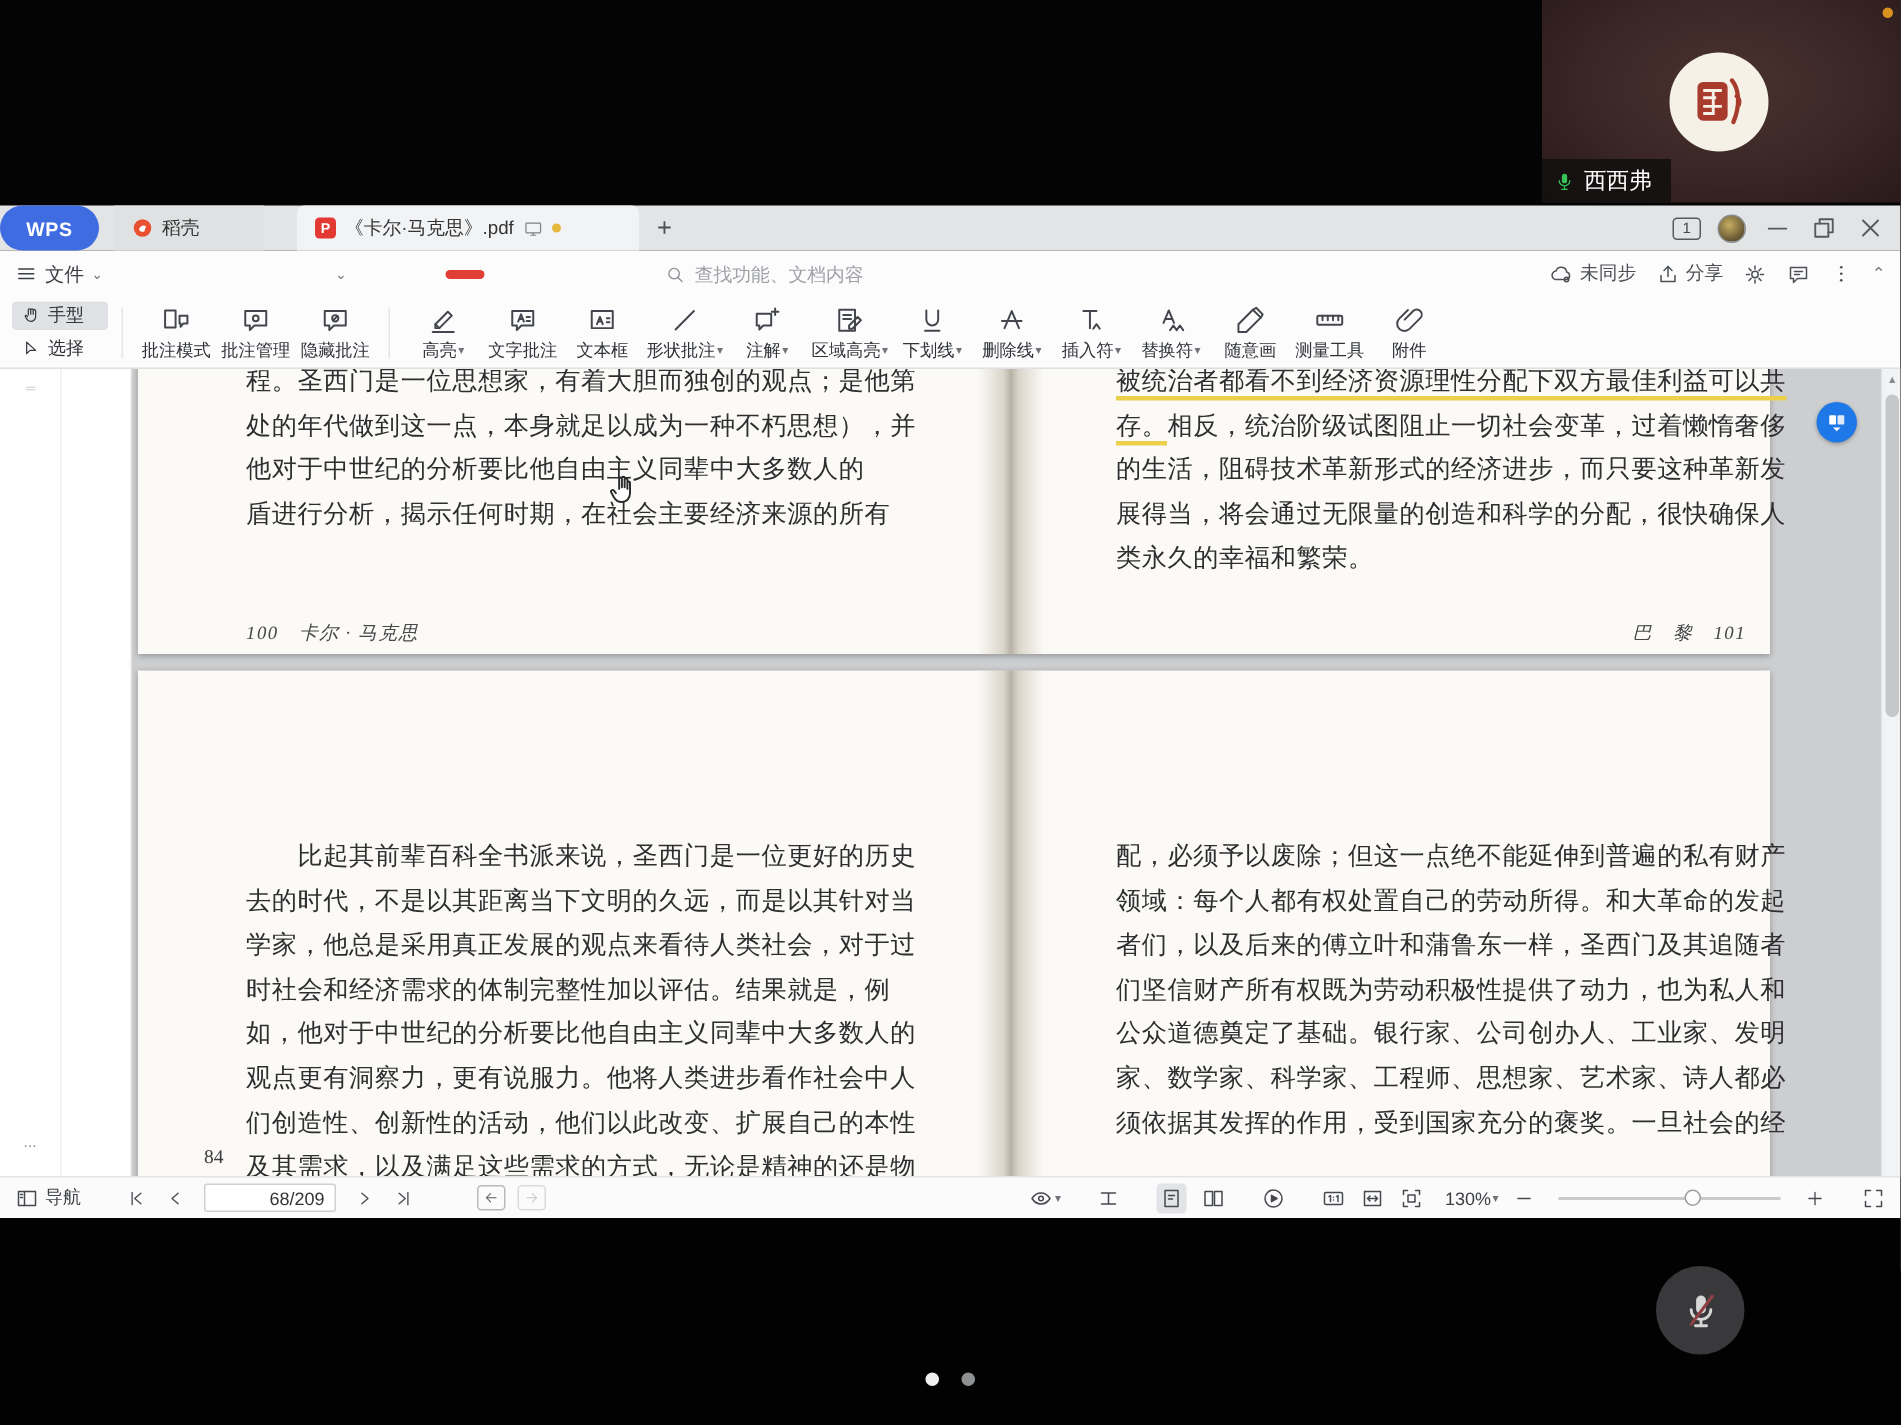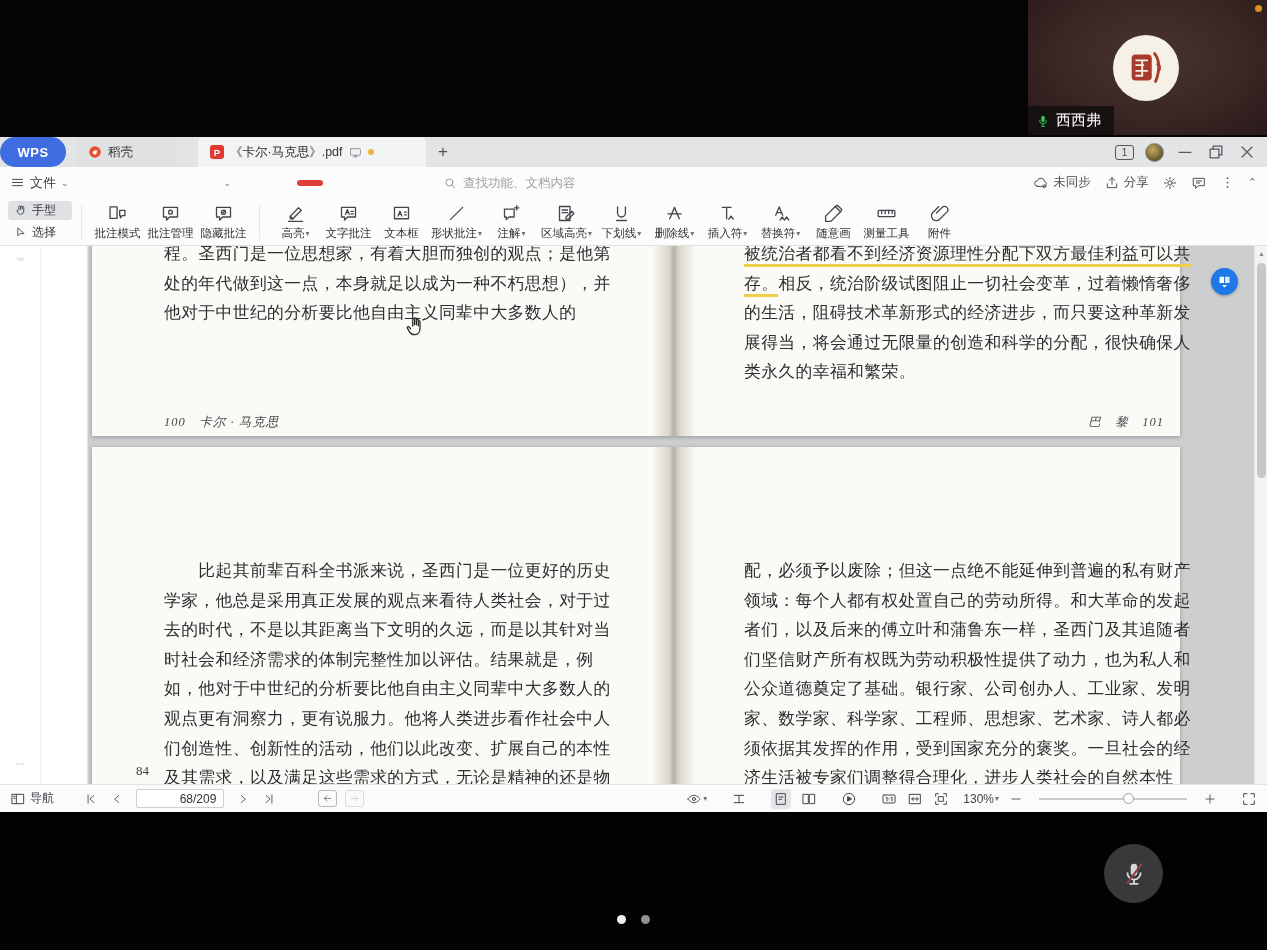--- a/index.html
+++ b/index.html
@@ -531,53 +531,53 @@
         </div>
 
       <div class="viewport">
 
         <div class="spread top">
           <div class="spine"></div>
           <div class="pagecol col-l">
               <div class="bookline"><span>程。圣西门是一位思想家，有着大胆而独创的观点；是他第</span></div>
               <div class="bookline"><span>处的年代做到这一点，本身就足以成为一种不朽思想），并</span></div>
               <div class="bookline"><span>他对于中世纪的分析要比他自由主义同辈中大多数人的</span></div>
+              <div class="bookline"><span>盾进行分析，揭示任何时期，在社会主要经济来源的所有</span></div>
             </div>
           <div class="pagecol col-r">
               <div class="bookline"><span class="useg">被统治者都看不到经济资源理性分配下双方最佳利益可以共</span></div>
               <div class="bookline"><span class="useg">存。</span><span>相反，统治阶级试图阻止一切社会变革，过着懒惰奢侈</span></div>
               <div class="bookline"><span>的生活，阻碍技术革新形式的经济进步，而只要这种革新发</span></div>
               <div class="bookline"><span>展得当，将会通过无限量的创造和科学的分配，很快确保人</span></div>
               <div class="bookline"><span>类永久的幸福和繁荣。</span></div>
             </div>
           <div class="bookfoot foot-l">100　卡尔 · 马克思</div>
           <div class="bookfoot foot-r">巴　黎　101</div>
         </div>
 
         <div class="spread bottom">
           <div class="spine"></div>
           <div class="pagecol col-l">
               <div class="bookline"><span>　　比起其前辈百科全书派来说，圣西门是一位更好的历史</span></div>
+              <div class="bookline"><span>去的时代，不是以其距离当下文明的久远，而是以其针对当</span></div>
               <div class="bookline"><span>学家，他总是采用真正发展的观点来看待人类社会，对于过</span></div>
-              <div class="bookline"><span>去的时代，不是以其距离当下文明的久远，而是以其针对当</span></div>
               <div class="bookline"><span>时社会和经济需求的体制完整性加以评估。结果就是，例</span></div>
               <div class="bookline"><span>如，他对于中世纪的分析要比他自由主义同辈中大多数人的</span></div>
               <div class="bookline"><span>观点更有洞察力，更有说服力。他将人类进步看作社会中人</span></div>
               <div class="bookline"><span>们创造性、创新性的活动，他们以此改变、扩展自己的本性</span></div>
               <div class="bookline"><span>及其需求，以及满足这些需求的方式，无论是精神的还是物</span></div>
             </div>
           <div class="pagecol col-r">
               <div class="bookline"><span>配，必须予以废除；但这一点绝不能延伸到普遍的私有财产</span></div>
               <div class="bookline"><span>领域：每个人都有权处置自己的劳动所得。和大革命的发起</span></div>
               <div class="bookline"><span>者们，以及后来的傅立叶和蒲鲁东一样，圣西门及其追随者</span></div>
               <div class="bookline"><span>们坚信财产所有权既为劳动积极性提供了动力，也为私人和</span></div>
               <div class="bookline"><span>公众道德奠定了基础。银行家、公司创办人、工业家、发明</span></div>
               <div class="bookline"><span>家、数学家、科学家、工程师、思想家、艺术家、诗人都必</span></div>
               <div class="bookline"><span>须依据其发挥的作用，受到国家充分的褒奖。一旦社会的经</span></div>
-              <div class="bookline"><span>济生活被专家们调整得合理化，进步人类社会的自然本性</span></div>
             </div>
           <div class="pgnum">84</div>
         </div>
 
         <svg class="hand-cursor" viewBox="0 0 24 24">
           <path d="M9 11V4.8c0-1 1.7-1 1.7 0V10m0-5.7c0-1 1.7-1 1.7 0V10m0-4.8c0-1 1.7-1 1.7 0V11m0-3.8c0-1 1.6-1 1.6 0v6.3c0 3.3-2.1 5.6-5.1 5.6-2.4 0-3.7-1-4.9-3.1l-1.6-2.9c-.6-1 .9-2 1.7-1l1.2 1.5" fill="#fff" stroke="#2b2b2b" stroke-width="1.2" stroke-linejoin="round" stroke-linecap="round"></path>
         </svg>
 
         <div class="floatbtn">
           <svg width="15" height="15" viewBox="0 0 24 24" fill="#fff">

